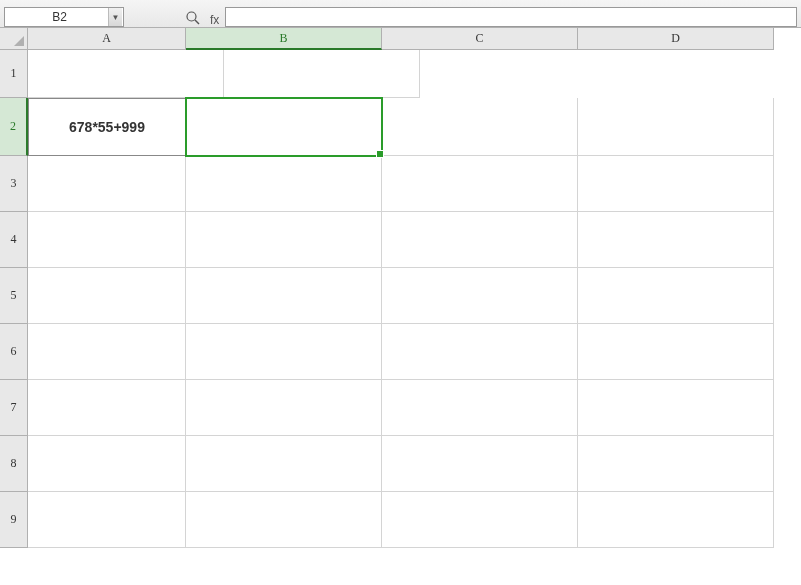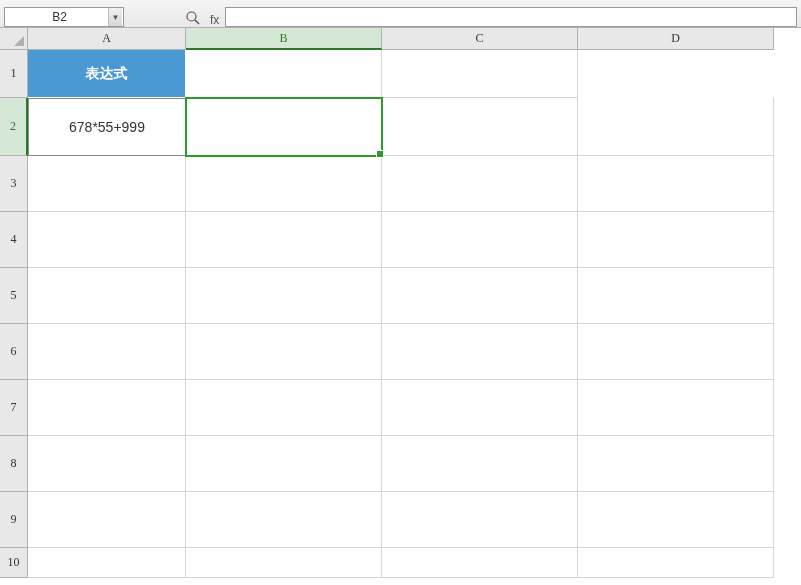--- a/index.html
+++ b/index.html
@@ -117,20 +117,21 @@
     
     .header-cell {
       background: #4a98d4;
       color: #fff;
       font-weight: bold;
       border-right: 1px solid #fff;
       border-bottom: 1px solid #fff;
     }
     .data-cell-bordered {
       border: 1px solid #888;
+      font-weight: bold;
     }
     
     .active-cell {
       outline: 2px solid #2a9c2a;
       outline-offset: -1px;
       z-index: 2;
     }
     .active-cell::after {
       content: '';
       position: absolute;
@@ -174,21 +175,20 @@
   <div class="corner"></div>
   <div class="col-headers">
     <div class="col-header colA">A</div>
     <div class="col-header colB active">B</div>
     <div class="col-header colC">C</div>
     <div class="col-header colD">D</div>
   </div>
   <div class="rows-container">
     <div class="row">
       <div class="row-header r1">1</div>
-      <div class="cell header-cell colA r1">表达式</div>
       <div class="cell colC r1"></div>
       <div class="cell colD r1"></div>
     </div>
     <div class="row">
       <div class="row-header r2 active">2</div>
       <div class="cell data-cell-bordered colA r2">678*55+999</div>
       <div class="cell data-cell-bordered active-cell colB r2"></div>
       <div class="cell colC r2"></div>
       <div class="cell colD r2"></div>
     </div>
@@ -234,21 +234,14 @@
       <div class="cell colC rN"></div>
       <div class="cell colD rN"></div>
     </div>
     <div class="row">
       <div class="row-header rN">9</div>
       <div class="cell colA rN"></div>
       <div class="cell colB rN"></div>
       <div class="cell colC rN"></div>
       <div class="cell colD rN"></div>
     </div>
-    <div class="row">
-      <div class="row-header rlast">10</div>
-      <div class="cell colA rlast"></div>
-      <div class="cell colB rlast"></div>
-      <div class="cell colC rlast"></div>
-      <div class="cell colD rlast"></div>
-    </div>
   </div>
 </div>
 
 </body></html>

